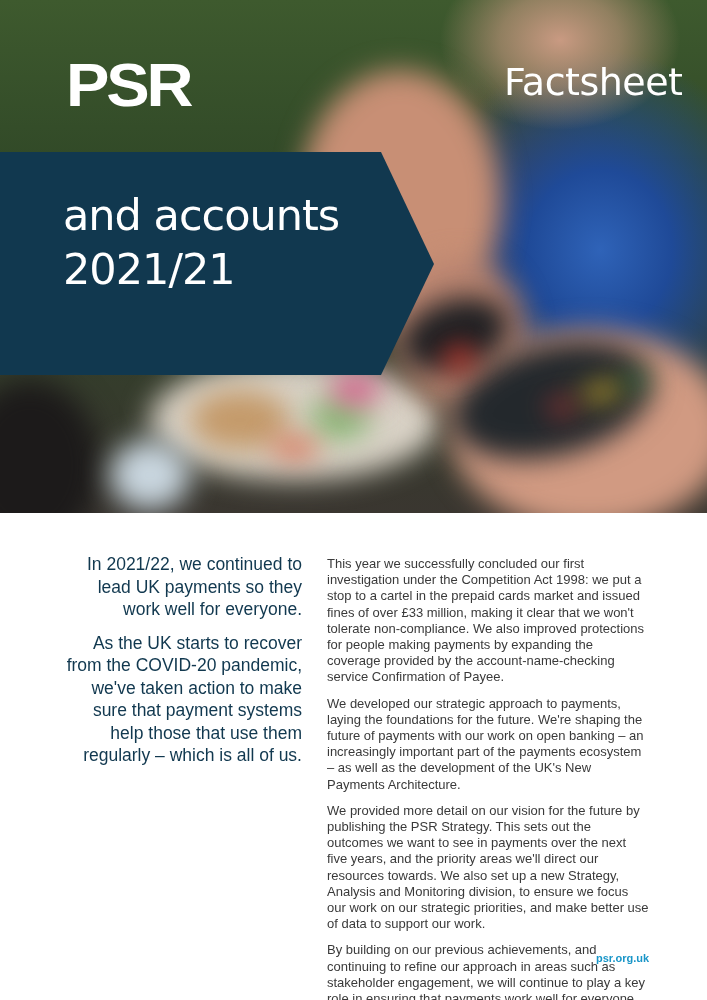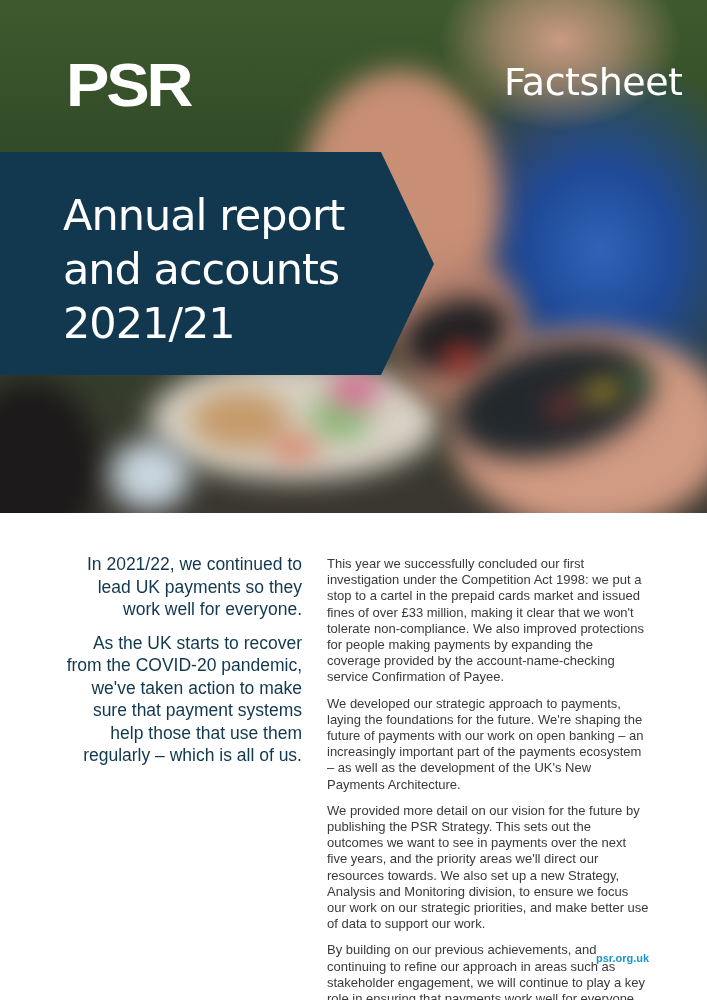--- a/index.html
+++ b/index.html
@@ -78,21 +78,20 @@
 </div>
 
 <div class="logo">
   <div class="logo-mark">PSR</div>
 </div>
 
 <div class="doc-type">Factsheet</div>
 
 <div class="banner"></div>
 <div class="banner-title">
-  <div>Annual report</div>
   <div>and accounts</div>
   <div>2021/21</div>
 </div>
 
 <div class="intro">
   <p>In 2021/22, we continued to lead UK payments so they work well for everyone.</p>
   <p>As the UK starts to recover from the COVID-20 pandemic, we've taken action to make sure that payment systems help those that use them regularly – which is all of us.</p>
 </div>
 
 <div class="content">

